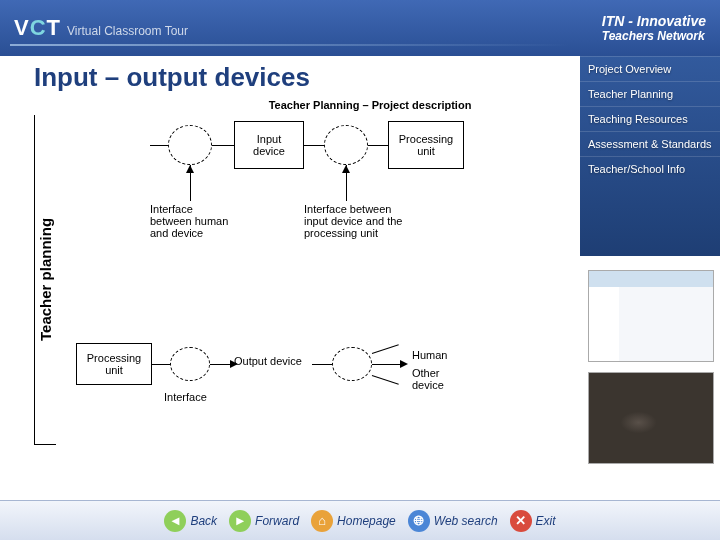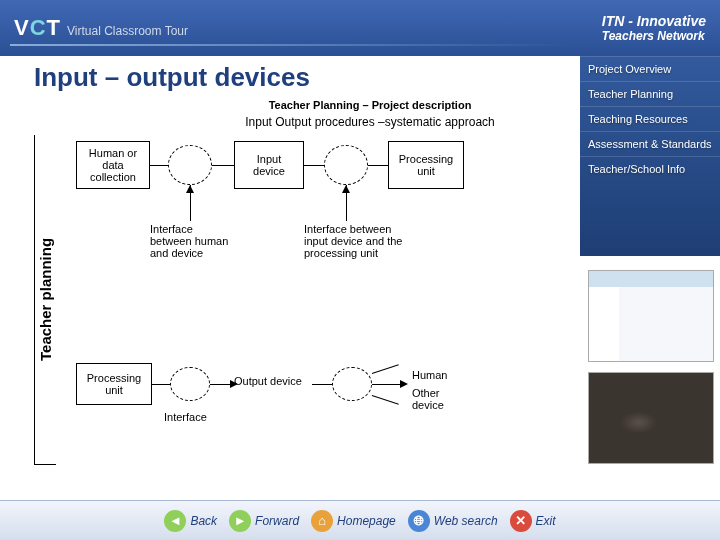--- a/index.html
+++ b/index.html
@@ -233,28 +233,26 @@
   <div class="nav-item">Assessment &amp; Standards</div>
   <div class="nav-item">Teacher/School Info</div>
 </div>
 
 <div class="thumb a"></div>
 <div class="thumb b"></div>
 
 <div class="page">
   <h1 class="page-title">Input – output devices</h1>
   <div class="section-title">Teacher Planning – Project description</div>
-  <div class="section-sub">Input Output procedures –systematic approach</div>
 
   <div class="content-wrap">
     <div class="vlabel">Teacher planning</div>
 
     <div class="diagram-area">
 
-      <div class="box" style="left:20px; top:6px; width:74px; height:48px;">Human or data collection</div>
       <div class="dash" style="left:112px; top:10px; width:44px; height:40px;"></div>
       <div class="box" style="left:178px; top:6px; width:70px; height:48px;">Input device</div>
       <div class="dash" style="left:268px; top:10px; width:44px; height:40px;"></div>
       <div class="box" style="left:332px; top:6px; width:76px; height:48px;">Processing unit</div>
 
       <div class="line" style="left:94px; top:30px; width:18px; height:1px;"></div>
       <div class="line" style="left:156px; top:30px; width:22px; height:1px;"></div>
       <div class="line" style="left:248px; top:30px; width:20px; height:1px;"></div>
       <div class="line" style="left:312px; top:30px; width:20px; height:1px;"></div>
 

